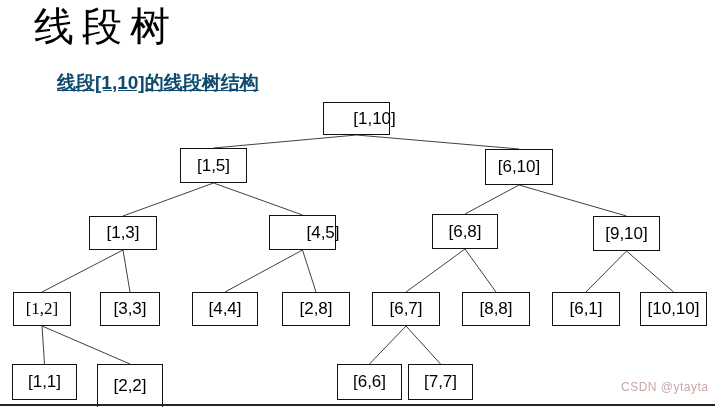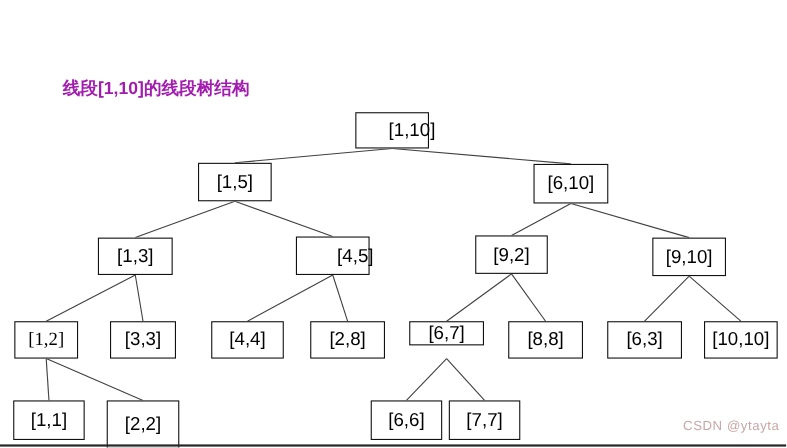--- a/index.html
+++ b/index.html
@@ -20,25 +20,26 @@
     line-height: 48px;
     letter-spacing: 8px;
     color: #000000;
     font-weight: 400;
     white-space: nowrap;
   }
   .figure-caption {
     position: absolute;
     left: 57px;
     top: 70px;
-    font-size: 16px;
+    font-size: 19px;
     font-weight: 700;
-    color: #a21caf;
+    color: #0c4a6e;
     white-space: nowrap;
     font-family: "Liberation Sans", sans-serif;
+    text-decoration: underline;
   }
   #edges {
     position: absolute;
     left: 0; top: 0;
     width: 715px; height: 407px;
     z-index: 1;
   }
   .node {
     position: absolute;
     box-sizing: border-box;
@@ -70,20 +71,21 @@
     width: 715px;
     height: 2px;
     background: var(--bottom-line-color, #262626);
     z-index: 3;
   }
 </style>
 </head>
 <body>
 
 <div id="stage" style="--watermark-color: #c9a6a6; --bottom-line-color: #262626;">
+  <div class="page-title">线段树</div>
   <div class="figure-caption">线段[1,10]的线段树结构</div>
   <svg id="edges" xmlns="http://www.w3.org/2000/svg">
       <line x1="356.5" y1="135" x2="213.5" y2="148" stroke="#404040" stroke-width="1"></line>
       <line x1="356.5" y1="135" x2="519" y2="149" stroke="#404040" stroke-width="1"></line>
       <line x1="213.5" y1="183" x2="123" y2="216" stroke="#404040" stroke-width="1"></line>
       <line x1="213.5" y1="183" x2="302.5" y2="215" stroke="#404040" stroke-width="1"></line>
       <line x1="519" y1="185" x2="465" y2="214" stroke="#404040" stroke-width="1"></line>
       <line x1="519" y1="185" x2="626.5" y2="216" stroke="#404040" stroke-width="1"></line>
       <line x1="123" y1="250" x2="42" y2="292" stroke="#404040" stroke-width="1"></line>
       <line x1="123" y1="250" x2="130" y2="292" stroke="#404040" stroke-width="1"></line>
@@ -97,29 +99,29 @@
       <line x1="42" y1="326" x2="130" y2="364" stroke="#404040" stroke-width="1"></line>
       <line x1="406" y1="326" x2="369.5" y2="364" stroke="#404040" stroke-width="1"></line>
       <line x1="406" y1="326" x2="440.5" y2="364" stroke="#404040" stroke-width="1"></line>
     </svg>
   <div id="nodes-layer">
       <div class="node" style="left: 323px; top: 102px; width: 67px; height: 33px; border-color: rgb(17, 17, 17); color: rgb(0, 0, 0); padding-left: 36px;">[1,10]</div>
       <div class="node" style="left: 180px; top: 148px; width: 67px; height: 35px; border-color: rgb(17, 17, 17); color: rgb(0, 0, 0);">[1,5]</div>
       <div class="node" style="left: 485px; top: 149px; width: 68px; height: 36px; border-color: rgb(17, 17, 17); color: rgb(0, 0, 0);">[6,10]</div>
       <div class="node" style="left: 89px; top: 216px; width: 68px; height: 34px; border-color: rgb(17, 17, 17); color: rgb(0, 0, 0);">[1,3]</div>
       <div class="node" style="left: 269px; top: 215px; width: 67px; height: 35px; border-color: rgb(17, 17, 17); color: rgb(0, 0, 0); padding-left: 41px;">[4,5]</div>
-      <div class="node" style="left: 432px; top: 214px; width: 66px; height: 35px; border-color: rgb(17, 17, 17); color: rgb(0, 0, 0);">[9,2]</div>
+      <div class="node" style="left: 432px; top: 214px; width: 66px; height: 35px; border-color: rgb(17, 17, 17); color: rgb(0, 0, 0);">[6,8]</div>
       <div class="node" style="left: 593px; top: 216px; width: 67px; height: 35px; border-color: rgb(17, 17, 17); color: rgb(0, 0, 0);">[9,10]</div>
       <div class="node" style="left: 13px; top: 292px; width: 58px; height: 34px; border-color: rgb(17, 17, 17); color: rgb(0, 0, 0); font-family: Liberation Serif, serif;">[1,2]</div>
       <div class="node" style="left: 100px; top: 292px; width: 60px; height: 34px; border-color: rgb(17, 17, 17); color: rgb(0, 0, 0);">[3,3]</div>
       <div class="node" style="left: 192px; top: 292px; width: 66px; height: 34px; border-color: rgb(17, 17, 17); color: rgb(0, 0, 0);">[4,4]</div>
       <div class="node" style="left: 282px; top: 292px; width: 68px; height: 34px; border-color: rgb(17, 17, 17); color: rgb(0, 0, 0);">[2,8]</div>
-      <div class="node" style="left: 372px; top: 292px; width: 68px; height: 22px; border-color: rgb(17, 17, 17); color: rgb(0, 0, 0);">[6,7]</div>
+      <div class="node" style="left: 372px; top: 292px; width: 68px; height: 34px; border-color: rgb(17, 17, 17); color: rgb(0, 0, 0);">[6,7]</div>
       <div class="node" style="left: 462px; top: 292px; width: 68px; height: 34px; border-color: rgb(17, 17, 17); color: rgb(0, 0, 0);">[8,8]</div>
-      <div class="node" style="left: 552px; top: 292px; width: 68px; height: 34px; border-color: rgb(17, 17, 17); color: rgb(0, 0, 0);">[6,3]</div>
+      <div class="node" style="left: 552px; top: 292px; width: 68px; height: 34px; border-color: rgb(17, 17, 17); color: rgb(0, 0, 0);">[6,1]</div>
       <div class="node" style="left: 640px; top: 292px; width: 67px; height: 34px; border-color: rgb(17, 17, 17); color: rgb(0, 0, 0);">[10,10]</div>
       <div class="node" style="left: 12px; top: 364px; width: 65px; height: 36px; border-color: rgb(17, 17, 17); color: rgb(0, 0, 0);">[1,1]</div>
       <div class="node" style="left: 97px; top: 364px; width: 66px; height: 44px; border-color: rgb(17, 17, 17); color: rgb(0, 0, 0);">[2,2]</div>
       <div class="node" style="left: 337px; top: 364px; width: 65px; height: 36px; border-color: rgb(17, 17, 17); color: rgb(0, 0, 0);">[6,6]</div>
       <div class="node" style="left: 408px; top: 364px; width: 65px; height: 36px; border-color: rgb(17, 17, 17); color: rgb(0, 0, 0);">[7,7]</div>
     </div>
   <div class="watermark">CSDN @ytayta</div>
   <div class="bottom-line"></div>
 </div>
 

